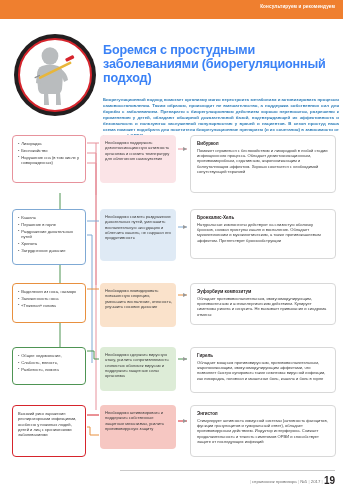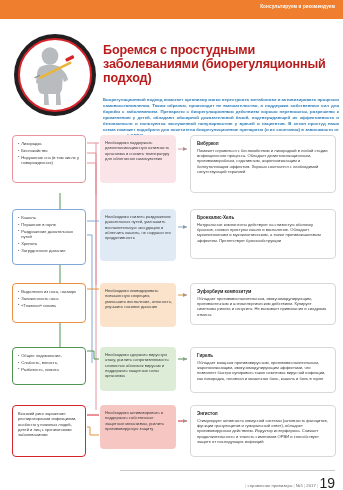--- a/index.html
+++ b/index.html
@@ -32,21 +32,21 @@
     position:absolute;left:0;top:0;width:82px;height:82px;border-radius:50%;
     background:#231f20;
   }
   .logo-ring-red{
     position:absolute;left:4px;top:4px;width:74px;height:74px;border-radius:50%;
     border:2px solid #d6242c;background:#ffffff;box-sizing:border-box;
   }
   .logo-svg{position:absolute;left:6px;top:6px;}
   .hero-title{
     position:absolute;left:103px;top:24px;width:236px;
-    color:#b91c1c;font-size:12.6px;line-height:14.2px;font-weight:bold;
+    color:#3b82f6;font-size:12.6px;line-height:14.2px;font-weight:bold;
     letter-spacing:-.15px;
   }
   .hero-body{
     position:absolute;left:103px;top:78px;width:236px;
     color:#2b7cb8;font-size:4.35px;line-height:6.05px;
     text-align:justify;font-weight:bold;
   }
   
   .flow{position:absolute;left:0;top:135px;width:343px;height:336px;}
   .row{position:absolute;left:0;width:343px;}
@@ -93,21 +93,21 @@
   .wires{position:absolute;left:0;top:135px;width:343px;height:336px;}
   
   .footline{
     position:absolute;left:120px;top:470px;width:215px;height:1px;
     background:#c9c9c9;
   }
   .footer{
     position:absolute;right:8px;top:475px;
     font-size:4.3px;color:#6d6d6d;white-space:nowrap;
   }
-  .footer .pg{font-size:14px;font-weight:normal;color:#231f20;vertical-align:-1px;}
+  .footer .pg{font-size:10px;font-weight:bold;color:#231f20;vertical-align:-1px;}
   .sep{color:#b5b5b5;}
 </style>
 </head>
 <body>
 
 <div class="topbar">
   <div class="topbar-label">Консультируем и рекомендуем</div>
 </div>
 
 <div class="hero">

